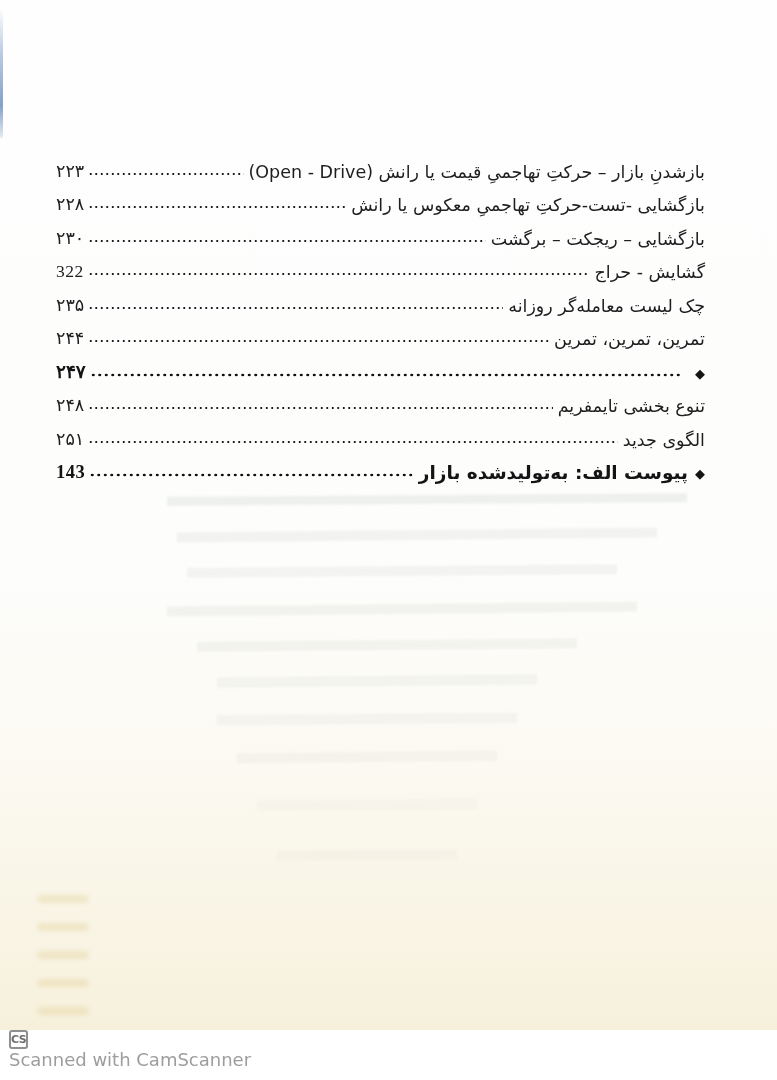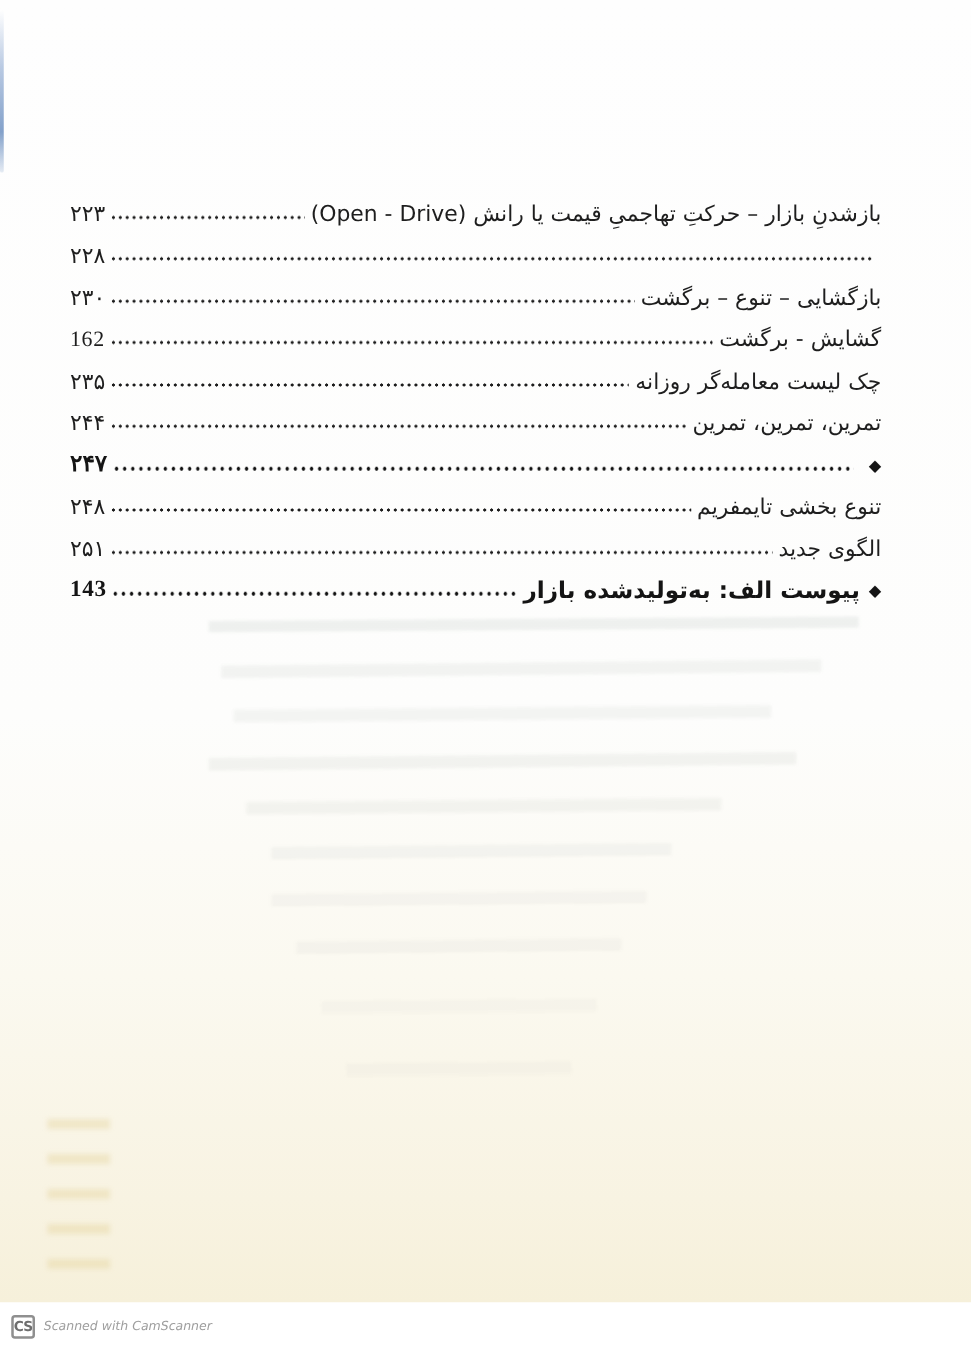--- a/index.html
+++ b/index.html
@@ -91,73 +91,74 @@
   .g7 { top: 714px; right: 260px; width: 300px; height: 10px; background: rgba(115,125,115,.05); transform: rotate(-.5deg); }
   .g8 { top: 752px; right: 280px; width: 260px; height: 10px; background: rgba(115,125,115,.05); transform: rotate(-.6deg); }
   .g9 { top: 800px; right: 300px; width: 220px; height: 10px; background: rgba(115,125,115,.04); transform: rotate(-.5deg); }
   .g10{ top: 850px; right: 320px; width: 180px; height: 10px; background: rgba(115,125,115,.04); transform: rotate(-.5deg); }
   
   .g11{ top: 895px;  left: 38px; width: 50px; height: 120px; background: repeating-linear-gradient(180deg, rgba(222,200,130,.30) 0 8px, rgba(222,200,130,0) 8px 28px); filter: blur(2px); }
 
   
   .footer {
     position: absolute; left: 0; right: 0; bottom: 0;
-    height: 38px;
+    height: 50px;
     background: #ffffff;
-    display: flex; align-items: center;
+    display: flex; align-items: flex-start;
     padding-left: 9px;
     box-sizing: border-box;
+    flex-direction: column;
   }
   .cs-badge {
     width: 19px; height: 19px;
     border: 2px solid #8f8f8f;
     border-radius: 3px;
     color: #6e6e6e;
     font-size: 11px; font-weight: bold;
     display: flex; align-items: center; justify-content: center;
     box-sizing: border-box;
     margin-right: 7px;
     letter-spacing: -.5px;
   }
   .footer-text {
     color: #9d9d9d;
-    font-size: 10px;
-    font-style: italic;
+    font-size: 18px;
   }
 </style>
 </head>
 <body>
 
 <div class="scan-page">
 
   <div class="edge-line"></div>
 
   <div class="toc">
 
     <div class="toc-row">
       <span class="entry-text">بازشدنِ بازار – حرکتِ تهاجمیِ قیمت یا رانش (Open - Drive)</span>
       <span class="leader"></span>
       <span class="page-num">۲۲۳</span>
     </div>
 
     <div class="toc-row">
+      <span class="entry-text">بازگشایی -تست-حرکتِ تهاجمیِ معکوس یا رانش</span>
       <span class="leader"></span>
       <span class="page-num">۲۲۸</span>
     </div>
 
     <div class="toc-row">
-      <span class="entry-text">بازگشایی – تنوع – برگشت</span>
+      <span class="entry-text">بازگشایی – ریجکت – برگشت</span>
       <span class="leader"></span>
       <span class="page-num">۲۳۰</span>
     </div>
 
     <div class="toc-row">
-      <span class="entry-text">گشایش - برگشت</span>
-      <span class="leader"></span>
-      <span class="page-num">162</span>
+      <span class="entry-text">گشایش - حراج</span>
+      <span class="leader"></span>
+      <span class="page-num">322</span>
     </div>
 
     <div class="toc-row">
       <span class="entry-text">چک لیست معامله‌گر روزانه</span>
       <span class="leader"></span>
       <span class="page-num">۲۳۵</span>
     </div>
 
     <div class="toc-row">
       <span class="entry-text">تمرین، تمرین، تمرین</span>

